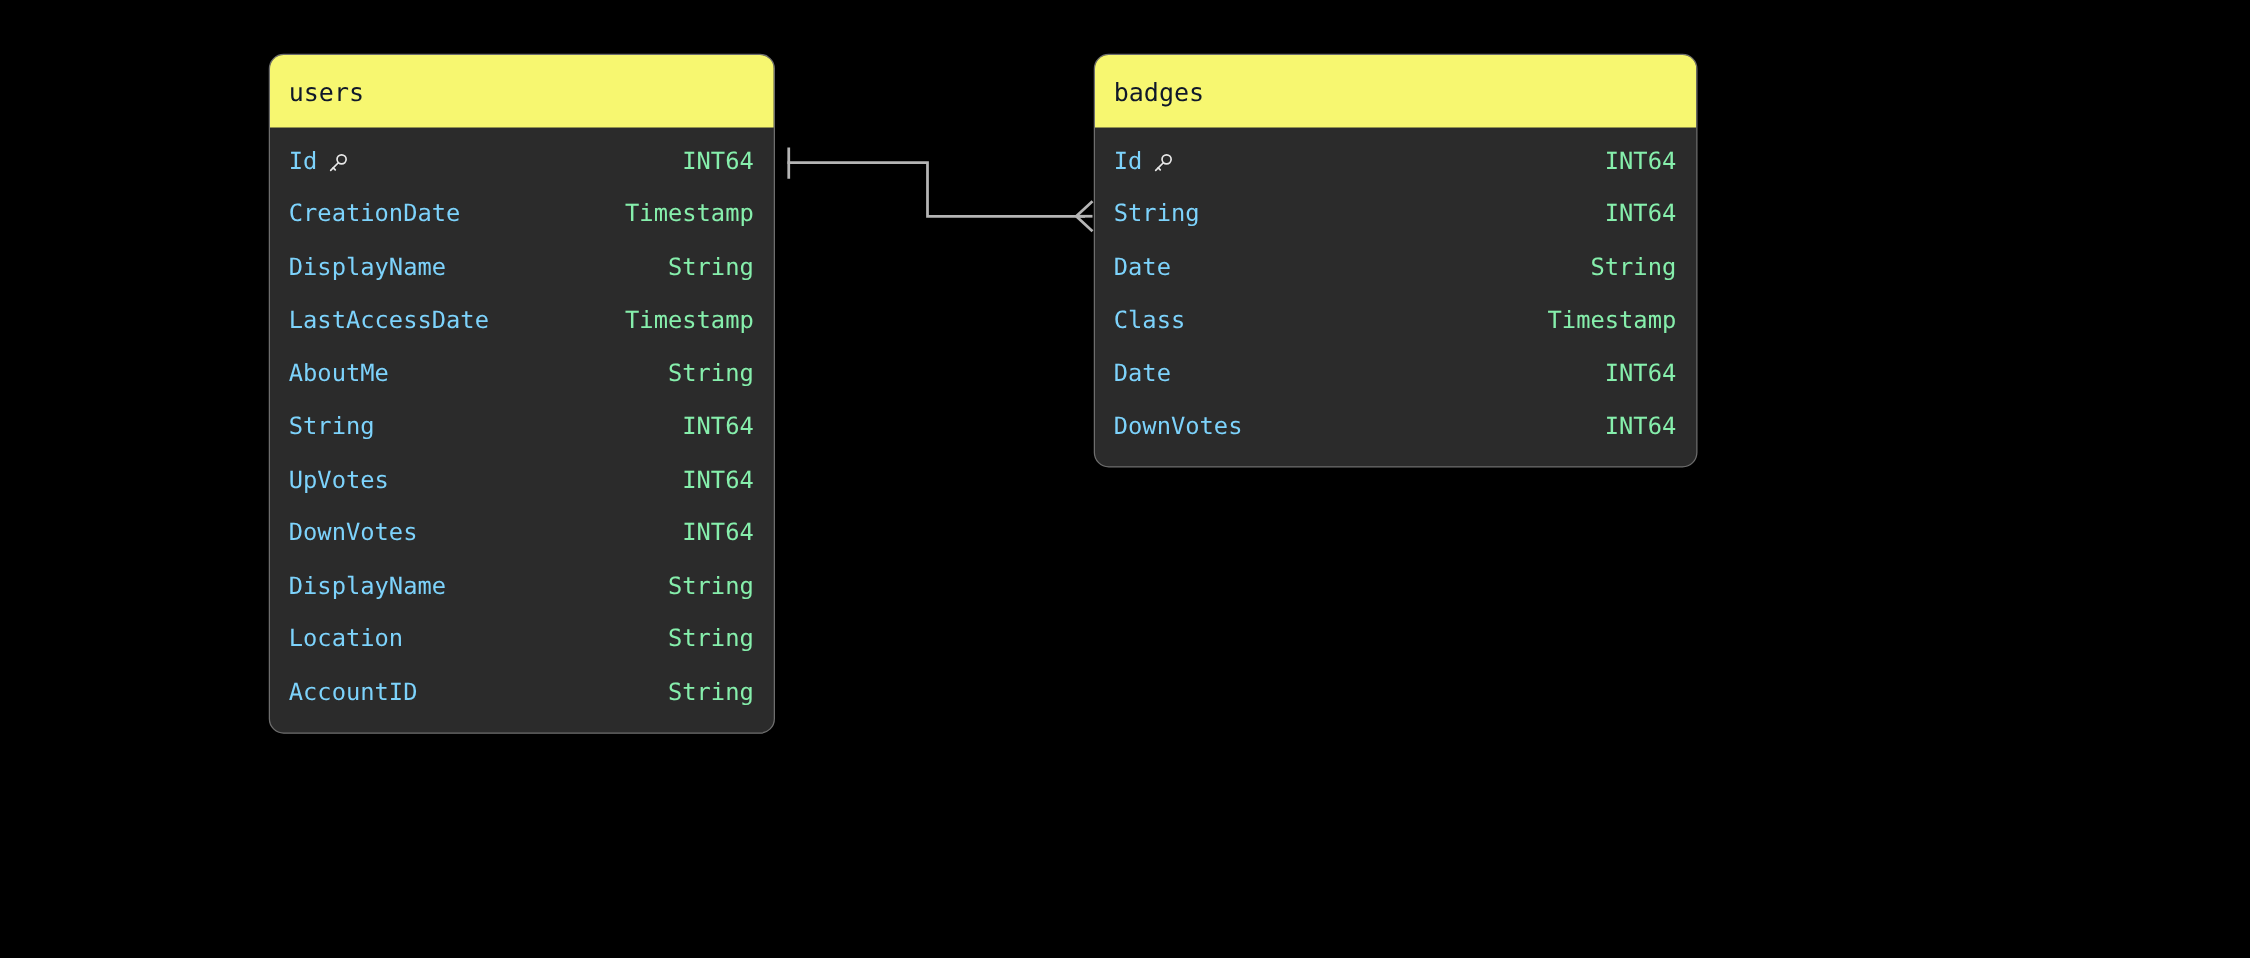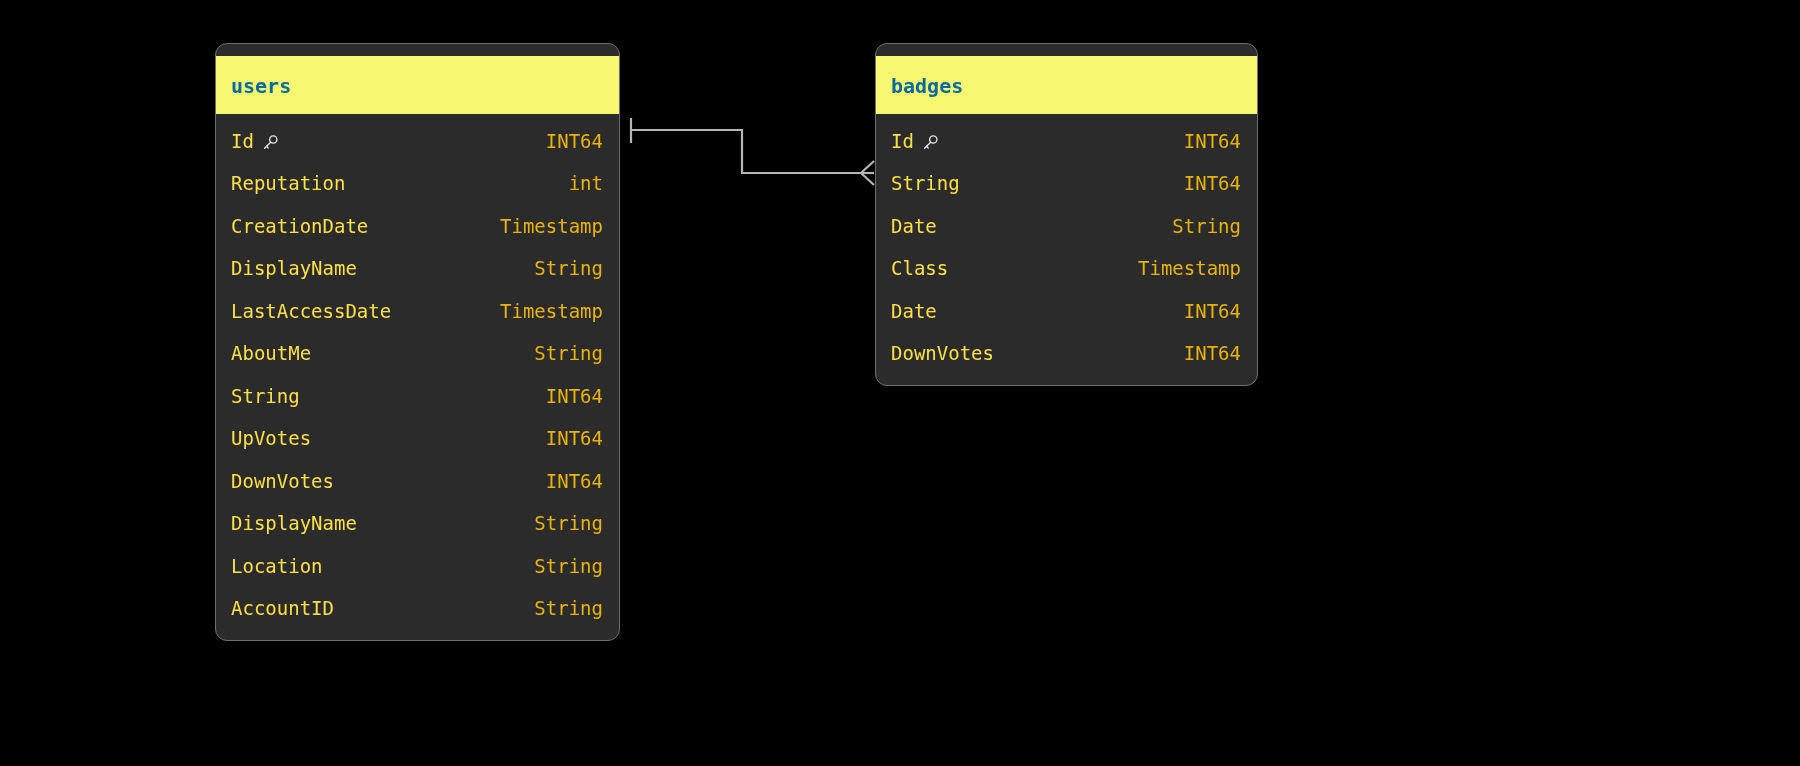--- a/index.html
+++ b/index.html
@@ -40,55 +40,54 @@
     z-index: 2;
     border-radius: 12px;
     background: #2B2B2B;
     border: 1px solid #6E6E6E;
     box-sizing: border-box;
     overflow: hidden;
   }
 
   .table-header {
     background: #F7F770;
-    color: #0369a1;
-    font-weight: bold;
+    color: #0f172a;
+    font-weight: normal;
     font-size: 20px;
     line-height: 20px;
     padding: 20px 0 18px 15px;
     letter-spacing: 0px;
     font-family: "DejaVu Sans Mono", "Liberation Mono", monospace;
-    margin-top: 12px;
   }
 
   .table-body {
     padding: 6px 0 10px 0;
   }
 
   .field-row {
     display: flex;
     align-items: center;
     justify-content: space-between;
     height: 42.5px;
     padding: 0 16px 0 15px;
     box-sizing: border-box;
   }
 
   .field-name {
-    color: #fde047;
+    color: #7dd3fc;
     font-size: 19px;
     line-height: 19px;
     white-space: nowrap;
     display: flex;
     align-items: center;
     gap: 7px;
   }
 
   .field-type {
-    color: #eab308;
+    color: #86efac;
     font-size: 19px;
     line-height: 19px;
     white-space: nowrap;
   }
 
   .key-icon {
     display: inline-block;
     width: 19px;
     height: 19px;
     position: relative;
@@ -128,26 +127,20 @@
                   <circle cx="15.5" cy="8.2" r="4.6"></circle>
                   <path d="M12.2 11.6 L4.5 19.3"></path>
                   <path d="M7.0 16.8 L9.1 18.9"></path>
                 </svg>
               </span>
             </div>
             <span class="field-type">INT64</span>
           </div>
           <div class="field-row">
             <div class="field-name">
-              <span>Reputation</span>
-            </div>
-            <span class="field-type">int</span>
-          </div>
-          <div class="field-row">
-            <div class="field-name">
               <span>CreationDate</span>
             </div>
             <span class="field-type">Timestamp</span>
           </div>
           <div class="field-row">
             <div class="field-name">
               <span>DisplayName</span>
             </div>
             <span class="field-type">String</span>
           </div>
@@ -194,21 +187,21 @@
             <span class="field-type">String</span>
           </div>
           <div class="field-row">
             <div class="field-name">
               <span>AccountID</span>
             </div>
             <span class="field-type">String</span>
           </div>
         </div>
       </div>
-      <div class="table-card" style="left: 875px; top: 43px; width: 383px;">
+      <div class="table-card" style="left: 875px; top: 43px; width: 483px;">
         <div class="table-header">badges</div>
         <div class="table-body">
           <div class="field-row">
             <div class="field-name">
               <span>Id</span>
               <span class="key-icon">
                 <svg width="19" height="19" viewBox="0 0 24 24" fill="none" stroke="#E8E8E8" stroke-width="1.7" stroke-linecap="round" stroke-linejoin="round">
                   <circle cx="15.5" cy="8.2" r="4.6"></circle>
                   <path d="M12.2 11.6 L4.5 19.3"></path>
                   <path d="M7.0 16.8 L9.1 18.9"></path>

